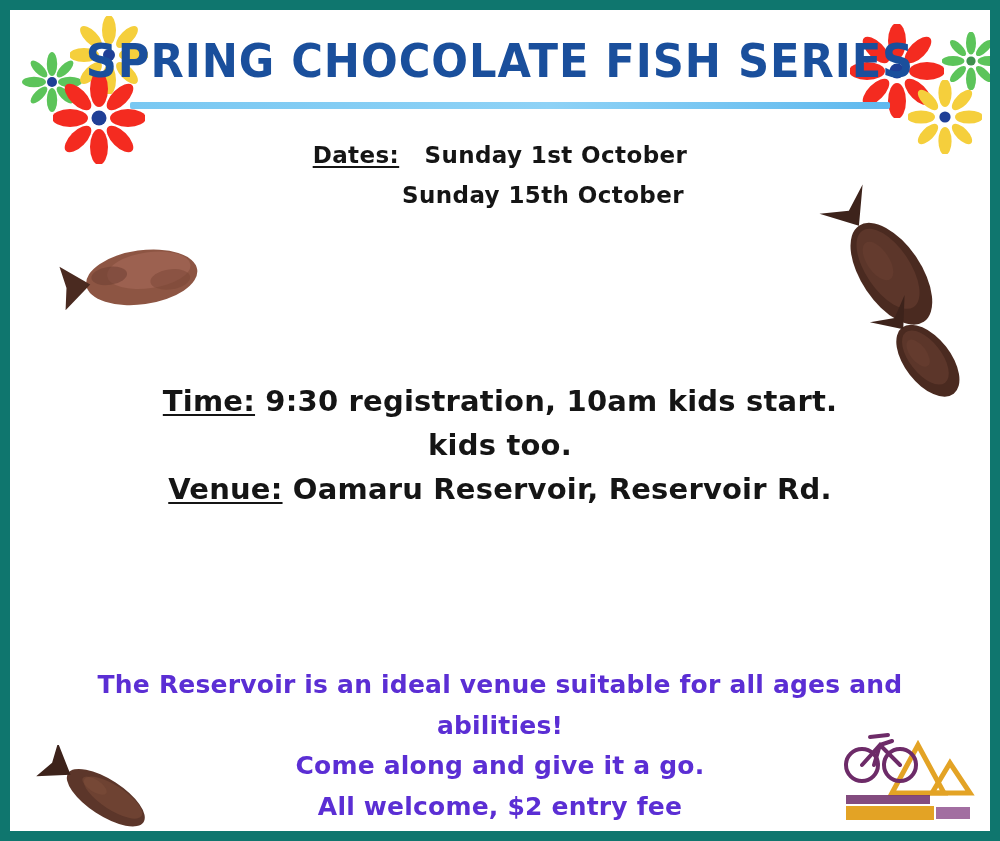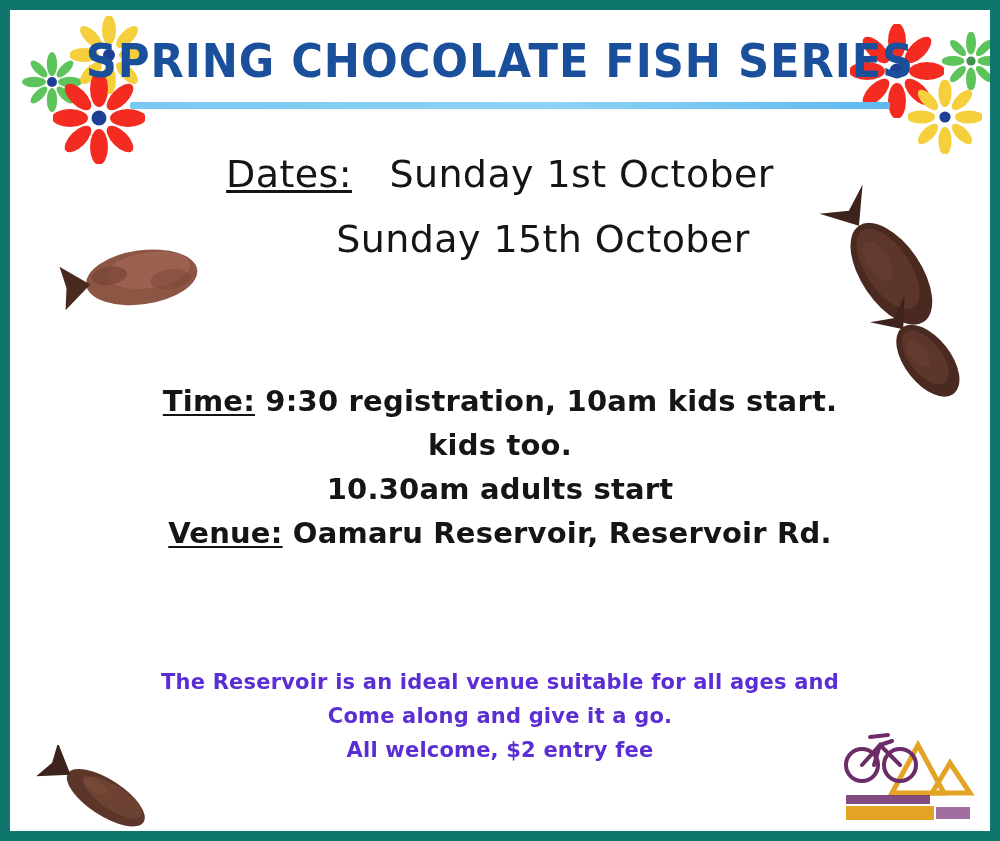--- a/index.html
+++ b/index.html
@@ -73,23 +73,23 @@
   .body-text {
     position: absolute;
     left: 0;
     width: 100%;
     font-family: "DejaVu Sans", sans-serif;
     color: #151515;
     text-align: center;
   }
 
   .dates-block {
-    top: 132px;
-    font-size: 38px;
-    font-weight: normal;
+    top: 126px;
+    font-size: 23px;
+    font-weight: bold;
     line-height: 1.72;
     letter-spacing: 0.4px;
   }
   .dates-block .row { display: block; }
   .dates-block .row-first { padding-left: 0; }
   .dates-block .row-indent { padding-left: 86px; }
 
   .u { text-decoration: underline; text-underline-offset: 3px; }
 
   .time-block {
@@ -98,21 +98,21 @@
     font-weight: bold;
     line-height: 1.52;
     letter-spacing: 0.2px;
     padding: 0 22px;
     margin-top: 24px;
   }
   .time-block .line { display: block; }
 
   .purple-block {
     top: 655px;
-    font-size: 21px;
+    font-size: 25px;
     font-weight: bold;
     color: #5b2ed4;
     line-height: 1.62;
     letter-spacing: 0.2px;
     padding: 0 55px;
   }
   .purple-block .line { display: block; }
 
   
   .logo {
@@ -286,29 +286,29 @@
         <span>Sunday 15th October</span>
       </span>
     </div>
 
     <div class="body-text time-block">
       <span class="line">
         <span class="u">Time:</span>
         <span>9:30 registration, 10am kids start.</span>
       </span>
       <span class="line">kids too.</span>
-      <span class="line">10.30am adults start</span>
       <span class="line">
         <span class="u">Venue:</span>
         <span>Oamaru Reservoir, Reservoir Rd.</span>
       </span>
     </div>
 
     <div class="body-text purple-block">
       <span class="line">The Reservoir is an ideal venue suitable for all ages and</span>
+      <span class="line">abilities!</span>
       <span class="line">Come along and give it a go.</span>
       <span class="line">All welcome, $2 entry fee</span>
     </div>
 
     <div class="logo">
       <svg width="136" height="104" viewBox="0 0 136 104">
 
         <path d="M52 74 L78 26 L104 74 Z" fill="none" stroke="#e3a325" stroke-width="5"></path>
         <path d="M92 74 L110 44 L130 74 Z" fill="none" stroke="#e3a325" stroke-width="5"></path>
 

